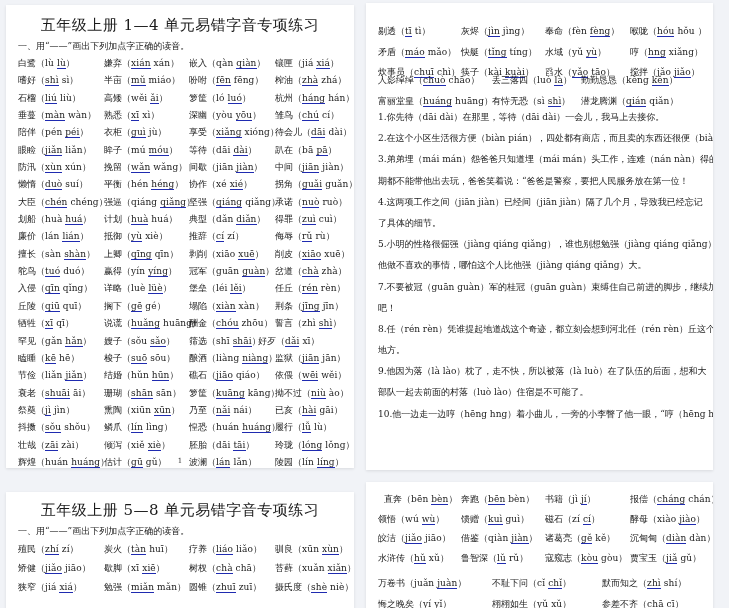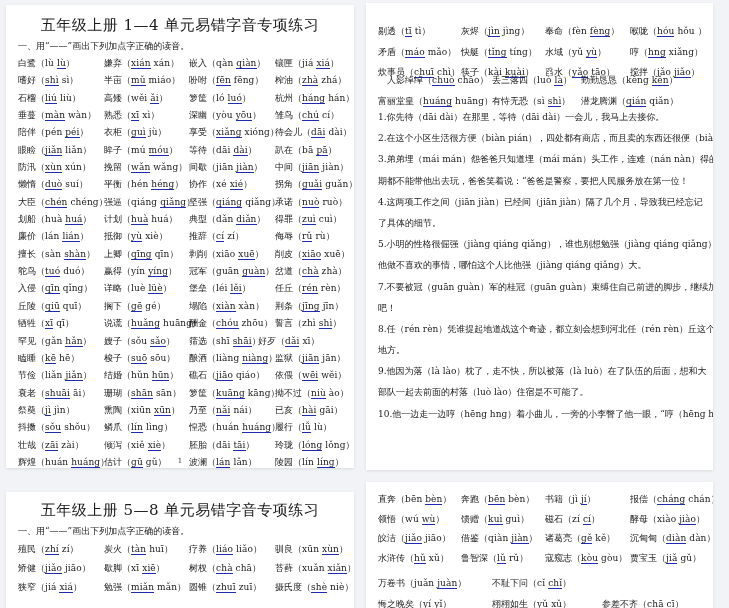--- a/index.html
+++ b/index.html
@@ -193,21 +193,21 @@
       </div>
       <div class="row" style="position: relative; height: 20.5px; line-height: 20.5px;">
         <span class="cell" style="position: absolute; left: 0px;"><span class="w">炊事员</span><span class="py"><span>（</span><span class="u">chuī</span><span> chì）</span></span></span>
         <span class="cell" style="position: absolute; left: 83px;"><span class="w">筷子</span><span class="py"><span>（kài </span><span class="u">kuài</span><span>）</span></span></span>
         <span class="cell" style="position: absolute; left: 167px;"><span class="w">舀水</span><span class="py"><span>（</span><span class="u">yǎo</span><span> tāo）</span></span></span>
         <span class="cell" style="position: absolute; left: 252px;"><span class="w">搅拌</span><span class="py"><span>（jǎo </span><span class="u">jiǎo</span><span>）</span></span></span>
       </div>
     </div>
   <div class="grid" id="g2i" style="top:67px;">
       <div class="row" style="position: relative; height: 20.5px; line-height: 20.5px;">
-        <span class="cell" style="position: absolute; left: 9px;"><span class="w">人影绰绰</span><span class="py"><span>（</span><span class="u">chuò</span><span> chāo）</span></span></span>
+        <span class="cell" style="position: absolute; left: 0px;"><span class="w">人影绰绰</span><span class="py"><span>（</span><span class="u">chuò</span><span> chāo）</span></span></span>
         <span class="cell" style="position: absolute; left: 114px;"><span class="w">丢三落四</span><span class="py"><span>（luò </span><span class="u">là</span><span>）</span></span></span>
         <span class="cell" style="position: absolute; left: 203px;"><span class="w">勤勤恳恳</span><span class="py"><span>（kěng </span><span class="u">kěn</span><span>）</span></span></span>
       </div>
       <div class="row" style="position: relative; height: 20.5px; line-height: 20.5px;">
         <span class="cell" style="position: absolute; left: 0px;"><span class="w">富丽堂皇</span><span class="py"><span>（</span><span class="u">huáng</span><span> huāng）</span></span></span>
         <span class="cell" style="position: absolute; left: 114px;"><span class="w">有恃无恐</span><span class="py"><span>（sì </span><span class="u">shì</span><span>）</span></span></span>
         <span class="cell" style="position: absolute; left: 203px;"><span class="w">潜龙腾渊</span><span class="py"><span>（</span><span class="u">qián</span><span> qiǎn）</span></span></span>
       </div>
     </div>
   <div class="q" style="top:104px;">
@@ -252,21 +252,21 @@
         <span class="cell" style="position: absolute; left: 86px;"><span class="w">勉强</span><span class="py"><span>（</span><span class="u">miǎn</span><span> mǎn）</span></span></span>
         <span class="cell" style="position: absolute; left: 171px;"><span class="w">圆锥</span><span class="py"><span>（</span><span class="u">zhuī</span><span> zuī）</span></span></span>
         <span class="cell" style="position: absolute; left: 257px;"><span class="w">摄氏度</span><span class="py"><span>（</span><span class="u">shè</span><span> niè）</span></span></span>
       </div>
     </div>
 </div>
 
 <div class="card" id="c4">
   <div class="grid" id="g4" style="top:8px;">
       <div class="row" style="position: relative; height: 19.5px; line-height: 19.5px;">
-        <span class="cell" style="position: absolute; left: 0px;"><span class="w">直奔</span><span class="py"><span>（bēn </span><span class="u">bèn</span><span>）</span></span></span>
+        <span class="cell" style="position: absolute; left: 6px;"><span class="w">直奔</span><span class="py"><span>（bēn </span><span class="u">bèn</span><span>）</span></span></span>
         <span class="cell" style="position: absolute; left: 83px;"><span class="w">奔跑</span><span class="py"><span>（</span><span class="u">bēn</span><span> bèn）</span></span></span>
         <span class="cell" style="position: absolute; left: 167px;"><span class="w">书籍</span><span class="py"><span>（jì </span><span class="u">jí</span><span>）</span></span></span>
         <span class="cell" style="position: absolute; left: 252px;"><span class="w">报偿</span><span class="py"><span>（</span><span class="u">cháng</span><span> chán）</span></span></span>
       </div>
       <div class="row" style="position: relative; height: 19.5px; line-height: 19.5px;">
         <span class="cell" style="position: absolute; left: 0px;"><span class="w">领悟</span><span class="py"><span>（wú </span><span class="u">wù</span><span>）</span></span></span>
         <span class="cell" style="position: absolute; left: 83px;"><span class="w">馈赠</span><span class="py"><span>（</span><span class="u">kuì</span><span> guì）</span></span></span>
         <span class="cell" style="position: absolute; left: 167px;"><span class="w">磁石</span><span class="py"><span>（zí </span><span class="u">cí</span><span>）</span></span></span>
         <span class="cell" style="position: absolute; left: 252px;"><span class="w">酵母</span><span class="py"><span>（xiào </span><span class="u">jiào</span><span>）</span></span></span>
       </div>
@@ -280,20 +280,21 @@
         <span class="cell" style="position: absolute; left: 0px;"><span class="w">水浒传</span><span class="py"><span>（</span><span class="u">hǔ</span><span> xǔ）</span></span></span>
         <span class="cell" style="position: absolute; left: 83px;"><span class="w">鲁智深</span><span class="py"><span>（</span><span class="u">lǔ</span><span> rǔ）</span></span></span>
         <span class="cell" style="position: absolute; left: 167px;"><span class="w">寇窥志</span><span class="py"><span>（</span><span class="u">kòu</span><span> gòu）</span></span></span>
         <span class="cell" style="position: absolute; left: 252px;"><span class="w">贾宝玉</span><span class="py"><span>（</span><span class="u">jiǎ</span><span> gǔ）</span></span></span>
       </div>
     </div>
   <div class="grid" id="g4i" style="top:91px;">
       <div class="row" style="position: relative; height: 21px; line-height: 21px;">
         <span class="cell" style="position: absolute; left: 0px;"><span class="w">万卷书</span><span class="py"><span>（juǎn </span><span class="u">juàn</span><span>）</span></span></span>
         <span class="cell" style="position: absolute; left: 114px;"><span class="w">不耻下问</span><span class="py"><span>（cǐ </span><span class="u">chǐ</span><span>）</span></span></span>
+        <span class="cell" style="position: absolute; left: 224px;"><span class="w">默而知之</span><span class="py"><span>（</span><span class="u">zhì</span><span> shí）</span></span></span>
       </div>
       <div class="row" style="position: relative; height: 21px; line-height: 21px;">
         <span class="cell" style="position: absolute; left: 0px;"><span class="w">悔之晚矣</span><span class="py"><span>（yí </span><span class="u">yǐ</span><span>）</span></span></span>
         <span class="cell" style="position: absolute; left: 114px;"><span class="w">栩栩如生</span><span class="py"><span>（yǔ </span><span class="u">xǔ</span><span>）</span></span></span>
         <span class="cell" style="position: absolute; left: 224px;"><span class="w">参差不齐</span><span class="py"><span>（chā </span><span class="u">cī</span><span>）</span></span></span>
       </div>
     </div>
 </div>
 
 </body></html>

